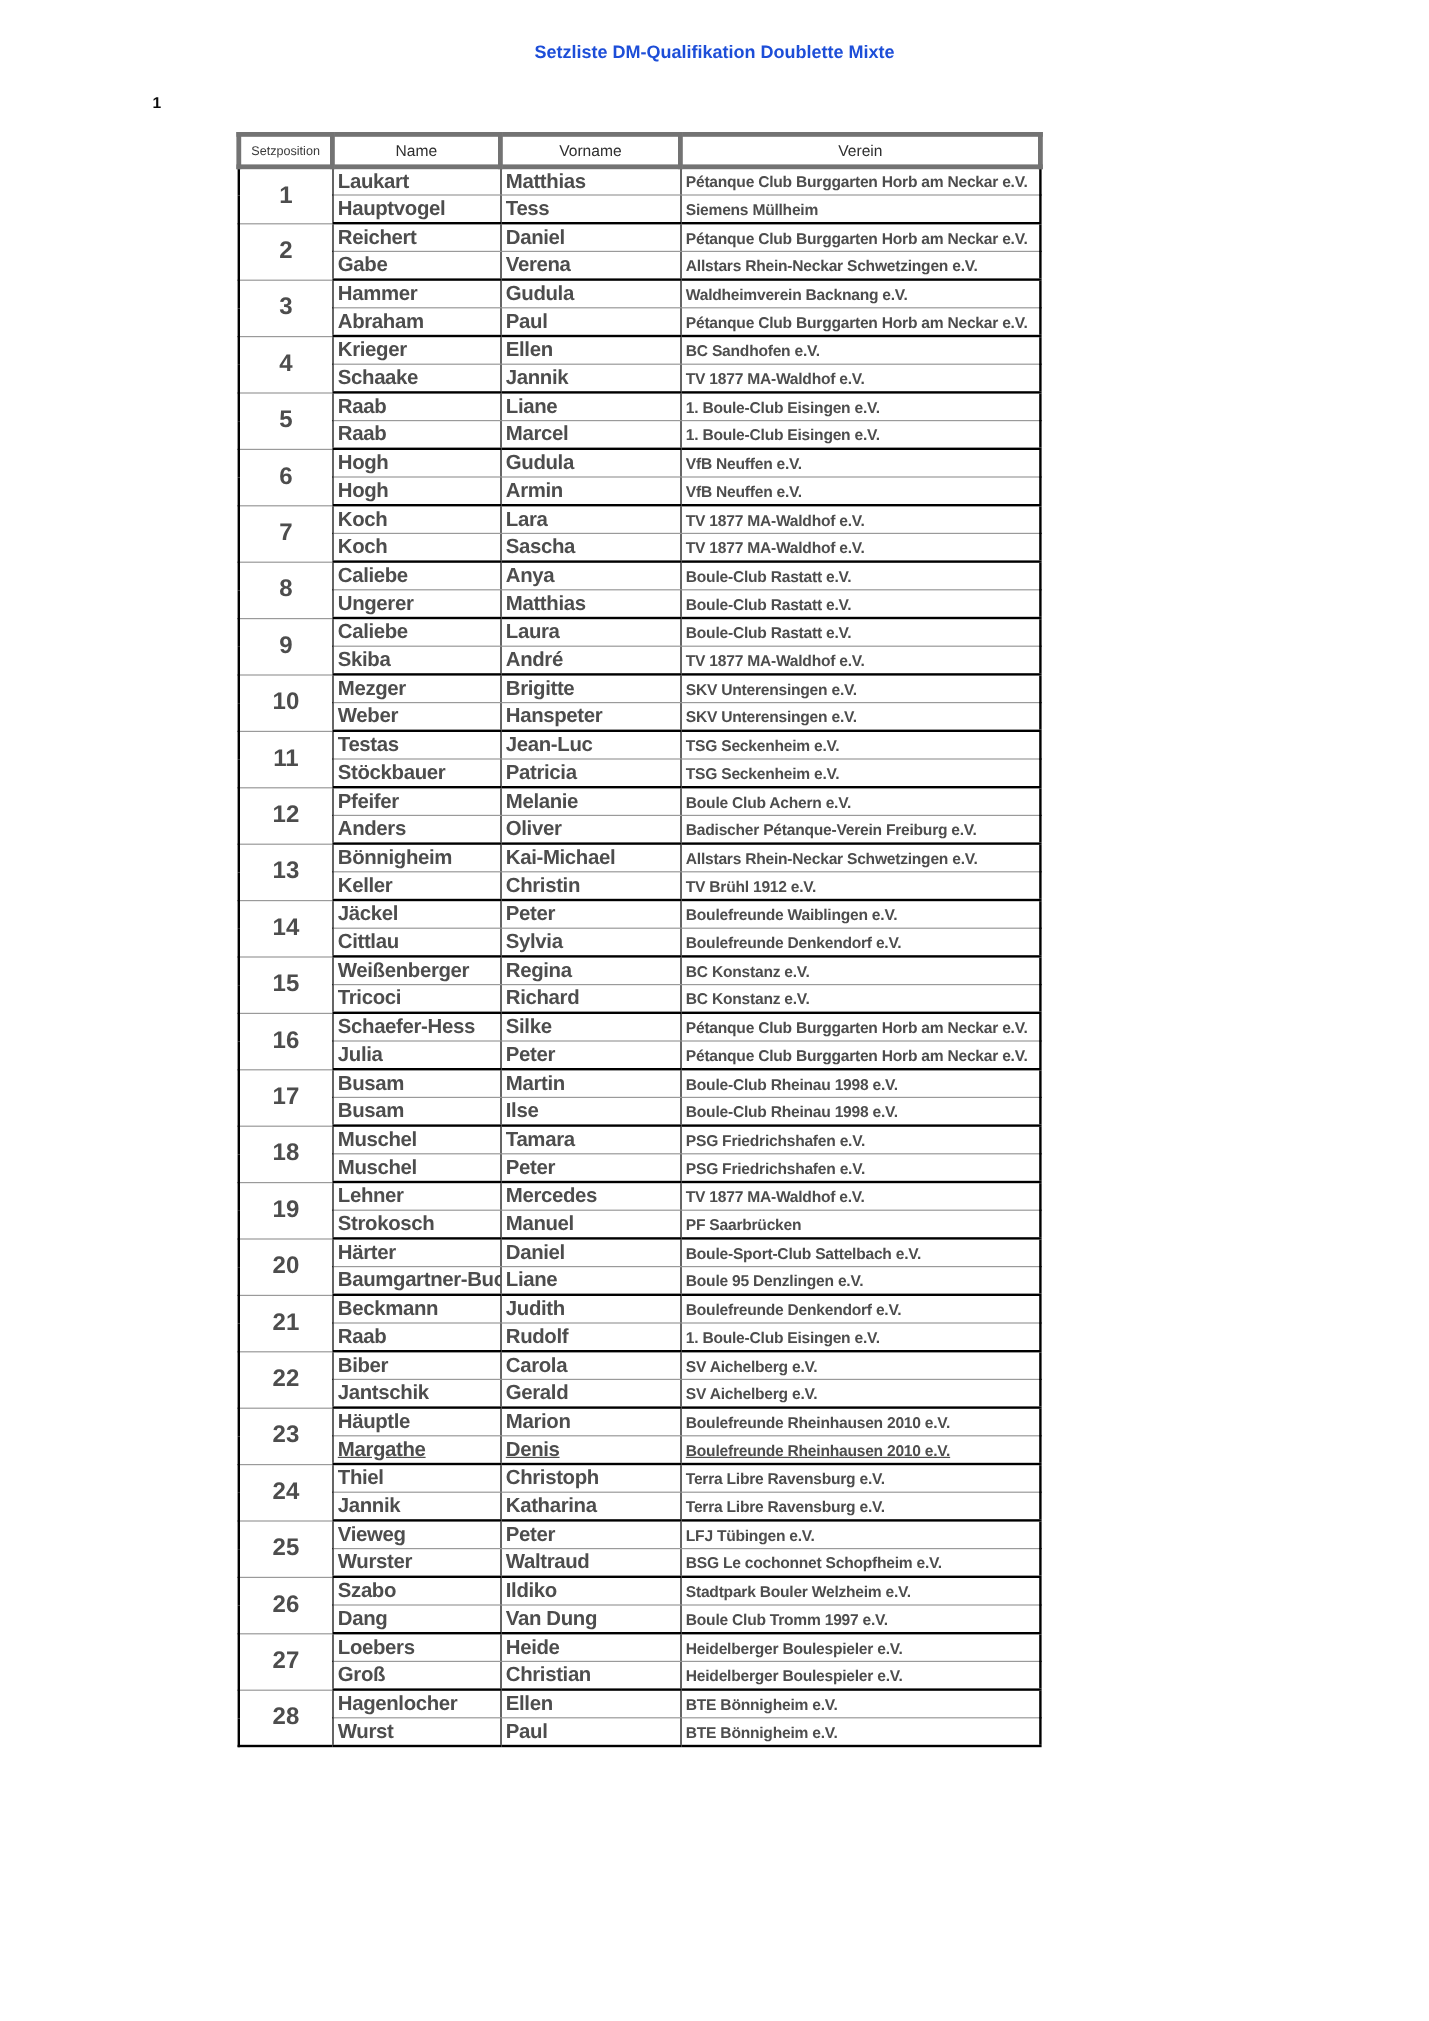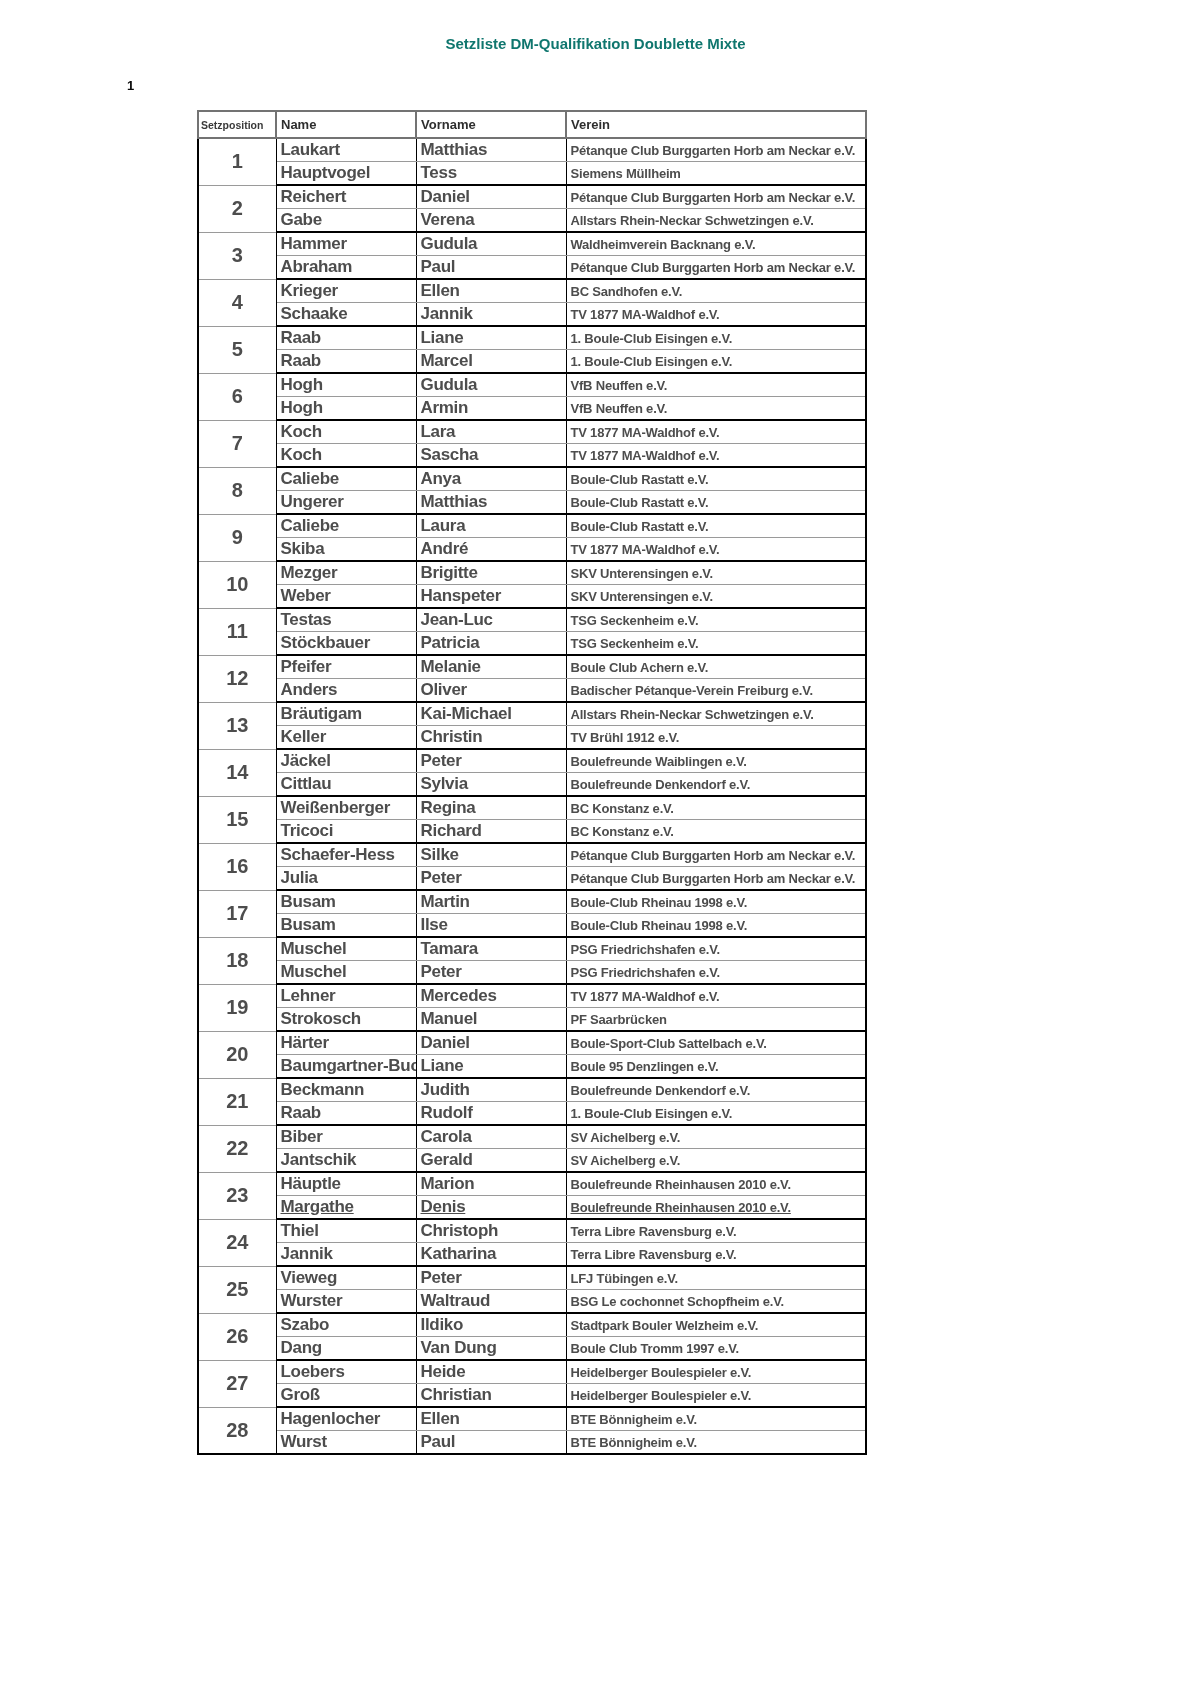--- a/index.html
+++ b/index.html
@@ -10,21 +10,21 @@
     font-family: "Liberation Sans", sans-serif;
     color: #000;
   }
   .title-block {
     position: absolute;
     top: 33px; left: 0; width: 100%;
     text-align: center;
     font-weight: bold;
     font-size: 15px;
     line-height: 22px;
-    color: #0f766e;
+    color: #1d4ed8;
   }
   .page-number {
     position: absolute;
     left: 127px; top: 78px;
     font-size: 13px;
     font-weight: bold;
     color: #0a0a0a;
   }
   table.setzliste {
     position: absolute;
@@ -39,23 +39,23 @@
   table.setzliste col.c-vorname { width: 150px; }
   table.setzliste col.c-verein  { width: 300px; }
   table.setzliste th, table.setzliste td {
     padding: 0 4px;
     overflow: hidden;
     white-space: nowrap;
     vertical-align: middle;
   }
   table.setzliste thead tr { height: 27px; }
   table.setzliste thead th {
-    border: 2px solid #737373;
-    font-weight: bold;
-    text-align: left;
+    border: 4px solid #737373;
+    font-weight: normal;
+    text-align: center;
     font-size: 13px;
     color: #2e2e2e;
   }
   table.setzliste thead th.pos-h {
     font-size: 10.5px;
     padding: 0 2px;
     color: #3a3a3a;
   }
   table.setzliste tbody tr { height: 23.5px; }
   table.setzliste tbody td {
@@ -232,21 +232,21 @@
         <td class="vorname">Melanie</td>
         <td class="verein">Boule Club Achern e.V.</td>
       </tr>
       <tr class="m2">
         <td class="name">Anders</td>
         <td class="vorname">Oliver</td>
         <td class="verein">Badischer Pétanque-Verein Freiburg e.V.</td>
       </tr>
       <tr class="m1">
         <td class="pos" rowspan="2">13</td>
-        <td class="name">Bräutigam</td>
+        <td class="name">Bönnigheim</td>
         <td class="vorname">Kai-Michael</td>
         <td class="verein">Allstars Rhein-Neckar Schwetzingen e.V.</td>
       </tr>
       <tr class="m2">
         <td class="name">Keller</td>
         <td class="vorname">Christin</td>
         <td class="verein">TV Brühl 1912 e.V.</td>
       </tr>
       <tr class="m1">
         <td class="pos" rowspan="2">14</td>

